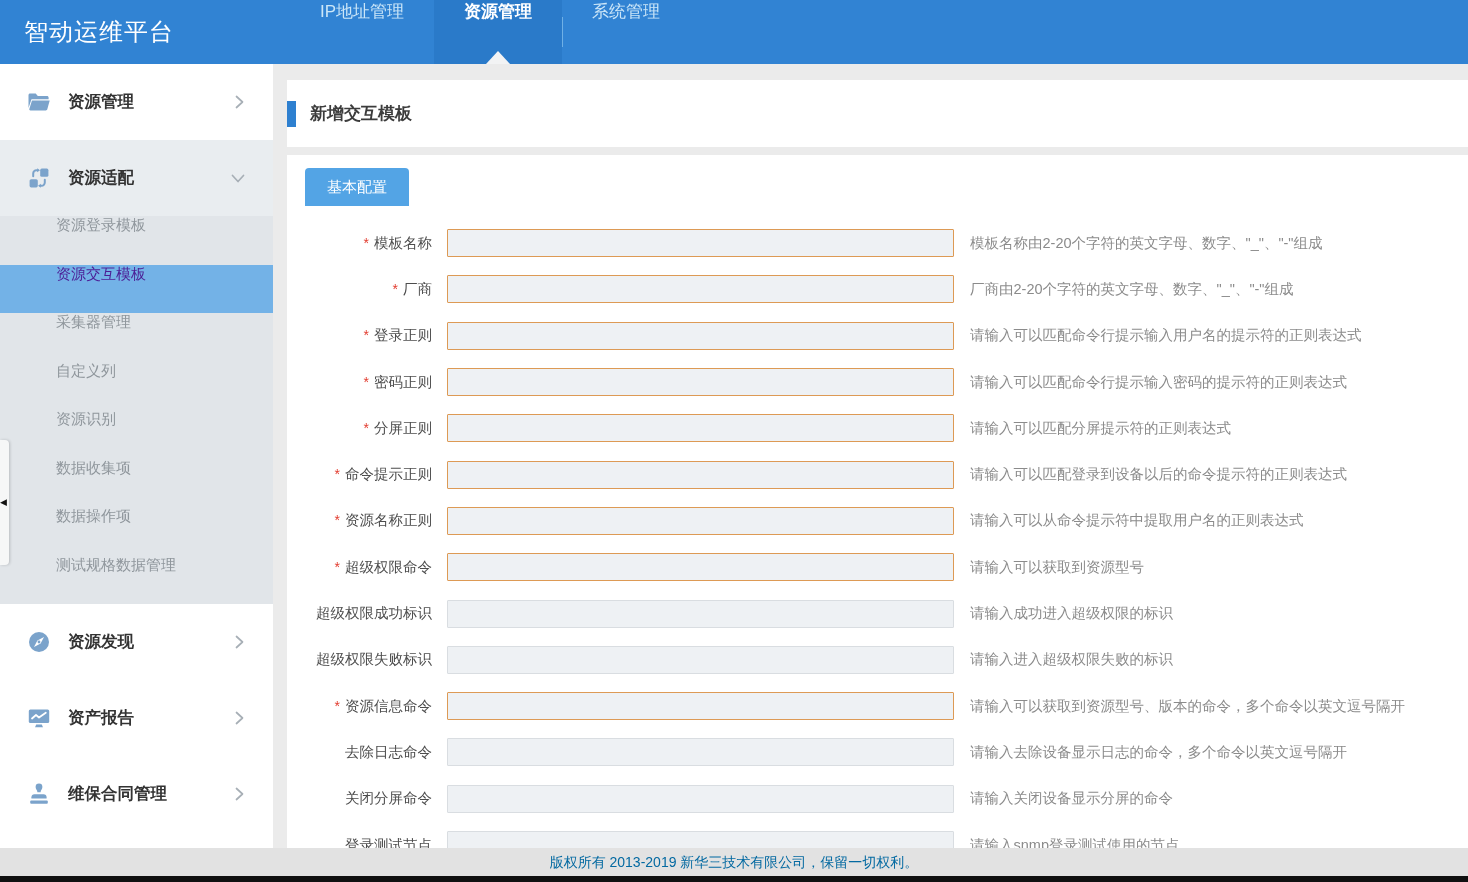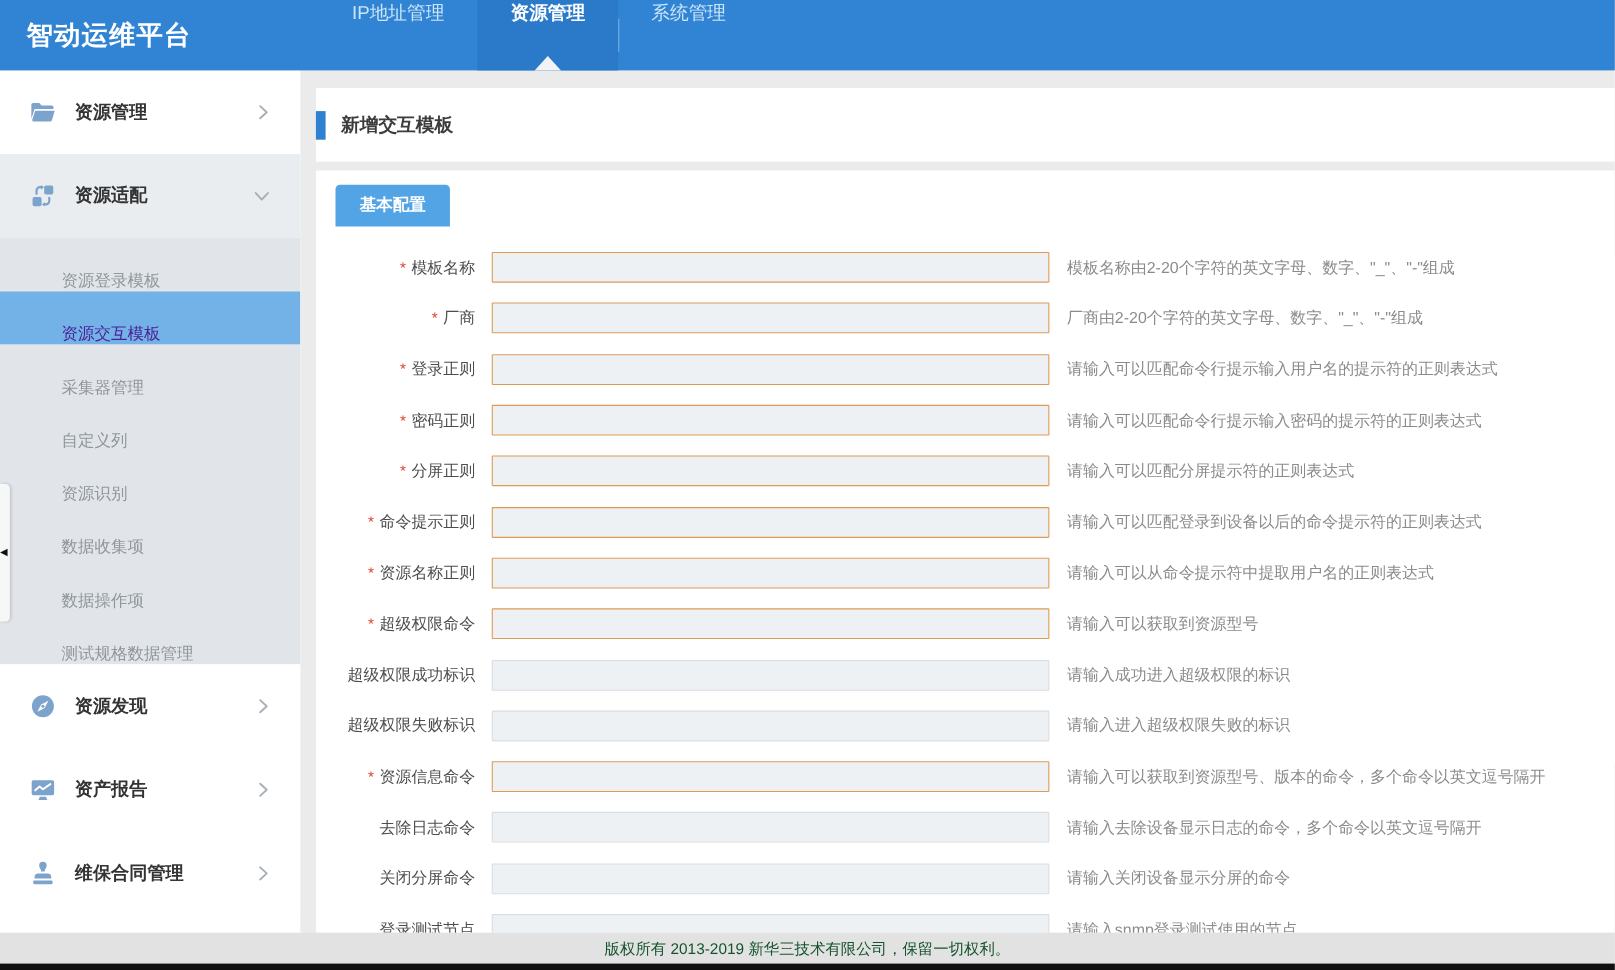--- a/index.html
+++ b/index.html
@@ -21,21 +21,21 @@
     overflow:hidden;
   }
   
   .header{
     position:absolute;top:0;left:0;right:0;height:64px;
     background:var(--header-blue);
     display:flex;align-items:stretch;z-index:5;
   }
   .logo{
     width:290px;display:flex;align-items:center;padding-left:24px;
-    color:#fff;font-size:24px;font-weight:bold;letter-spacing:1px;
+    color:#fff;font-size:24px;font-weight:normal;letter-spacing:1px;
   }
   .topnav{display:flex;align-items:stretch;}
   .topnav-item{
     position:relative;display:flex;align-items:flex-start;
     padding:0 30px;font-size:17px;color:#cbe6f8;cursor:pointer;
   }
   .topnav-item + .topnav-item::before{
     content:"";position:absolute;left:0;top:17px;bottom:17px;
     width:1px;background:#6fb0e6;
   }
@@ -57,21 +57,21 @@
   .side-top{
     height:76px;display:flex;align-items:center;padding:0 0 0 26px;
     font-size:16.5px;font-weight:bold;color:#333;cursor:pointer;background:#fff;
   }
   .side-top.group{background:#e9edf0;}
   .side-icon{width:26px;height:24px;margin-right:16px;display:inline-flex;align-items:center;justify-content:center;flex:none;}
   .side-icon svg{display:block;}
   .side-chevron{margin-left:auto;margin-right:28px;display:inline-flex;}
   .side-sub{background:#e1e5e9;}
   .side-sub-item{
-    height:48.5px;display:flex;align-items:flex-end;padding-left:56px;
+    height:48.5px;display:flex;align-items:flex-start;padding-left:56px;
     font-size:15px;color:#8f969c;cursor:pointer;
   }
   .side-sub-item.selected{background:var(--selected-blue);color:#4c1d95;}
   .collapse-handle{
     position:absolute;left:0;top:440px;width:9px;height:125px;
     background:#f6f7f7;border-radius:0 4px 4px 0;
     box-shadow:1px 0 3px rgba(0,0,0,.18);
     display:flex;align-items:center;justify-content:center;
     cursor:pointer;z-index:6;
   }
@@ -87,21 +87,21 @@
     display:flex;align-items:center;
   }
   .title-accent{width:9px;height:26px;background:var(--accent-blue);margin-right:14px;}
   .page-title{font-size:17px;color:#3c3c3c;}
   .form-panel{
     margin-top:8px;background:#fff;height:100%;
     padding:13px 0 0 18px;
   }
   .tab-btn{
     display:inline-block;background:var(--tab-btn-blue);color:#fff;
-    font-size:15px;font-weight:bold;border:none;
+    font-size:15px;font-weight:normal;border:none;
     padding:0 22px;height:38px;line-height:38px;
     border-radius:4px 4px 0 0;cursor:pointer;
     font-family:"Liberation Sans",sans-serif;
   }
   .form-rows{margin-top:14px;}
   .form-row{height:46.3px;display:flex;align-items:center;}
   .form-label{
     width:127px;flex:none;text-align:right;
     font-size:14.5px;color:#4d4d4d;white-space:nowrap;
   }
@@ -116,21 +116,21 @@
     font-family:"Liberation Sans",sans-serif;
   }
   .form-input.required{border-color:var(--req-border);}
   .form-hint{
     margin-left:16px;font-size:14.5px;color:#8b8b8b;white-space:nowrap;
   }
   
   .footer{
     position:absolute;left:0;right:0;bottom:6px;height:28px;
     background:#e2e2e2;text-align:center;line-height:28px;
-    font-size:14px;color:#14532d;z-index:7;
+    font-size:14px;color:#0369a1;z-index:7;
   }
   .bottom-strip{
     position:absolute;left:0;right:0;bottom:0;height:6px;background:#101010;z-index:7;
   }
 </style>
 </head>
 <body>
 
 <div class="header">
   <div class="logo">智动运维平台</div>

